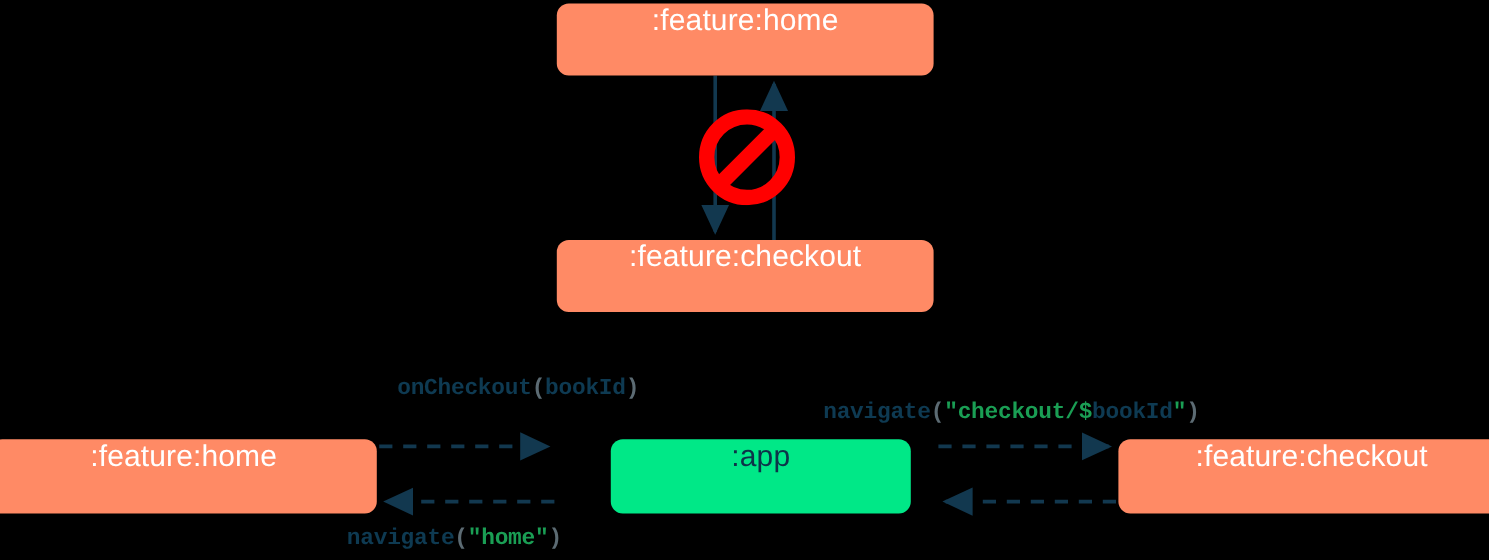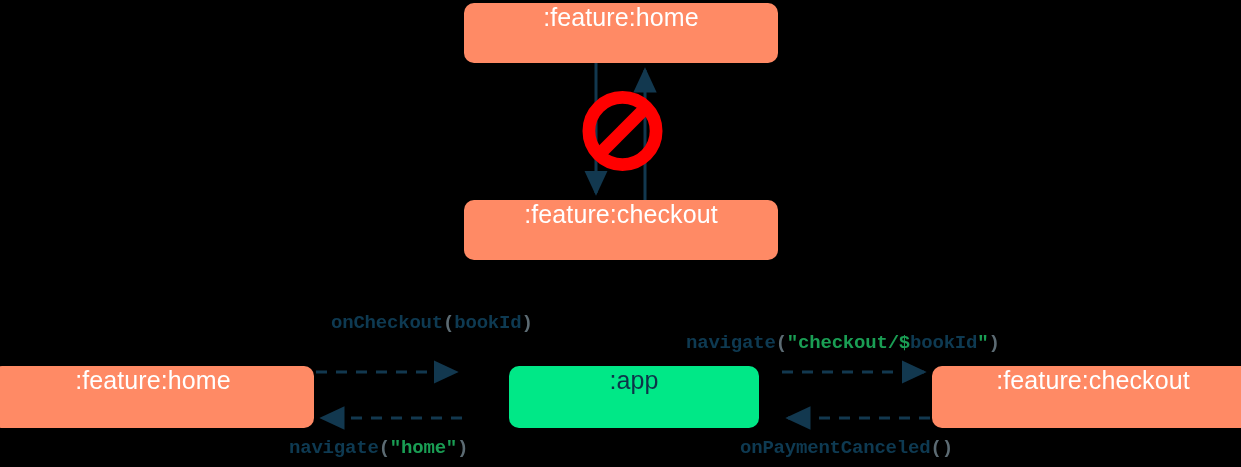--- a/index.html
+++ b/index.html
@@ -139,15 +139,14 @@
   <div class="node feature" id="node-checkout-bottom">
     <span>:feature:checkout</span>
   </div>
 
   <div class="edge-label" id="label-on-checkout"><span class="tok-fn">onCheckout</span><span class="tok-punct">(</span><span class="tok-var">bookId</span><span class="tok-punct">)</span></div>
 
   <div class="edge-label" id="label-navigate-checkout"><span class="tok-fn">navigate</span><span class="tok-punct">(</span><span class="tok-str">"checkout/</span><span class="tok-str">$</span><span class="tok-var">bookId</span><span class="tok-str">"</span><span class="tok-punct">)</span></div>
 
   <div class="edge-label" id="label-navigate-home"><span class="tok-fn">navigate</span><span class="tok-punct">(</span><span class="tok-str">"home"</span><span class="tok-punct">)</span></div>
 
-  <div class="edge-label" id="label-on-payment"><span class="tok-fn">onPaymentCanceled</span><span class="tok-punct">(</span><span class="tok-punct">)</span></div>
 
 </div>
 
 </body></html>

